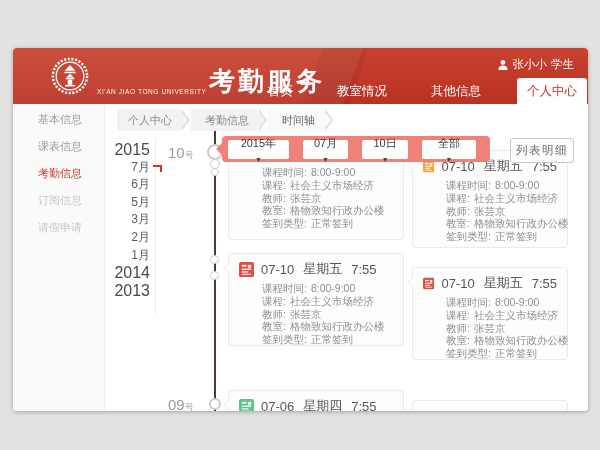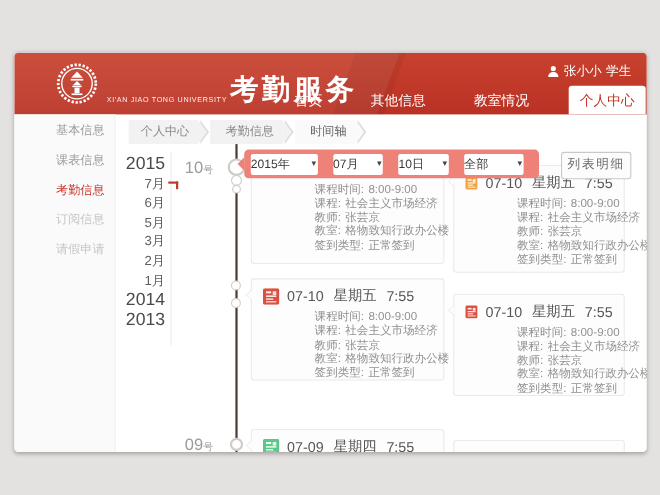--- a/index.html
+++ b/index.html
@@ -21,21 +21,21 @@
   .app-title{position:absolute;left:196px;top:16px;color:#fff;font-size:26px;font-weight:bold;
              letter-spacing:3px;z-index:3;white-space:nowrap;}
   .user{position:absolute;right:14px;top:9px;display:flex;align-items:center;gap:4px;color:#fff;
         font-size:11.5px;z-index:4;cursor:default;}
   .topnav{position:absolute;right:1px;bottom:0;display:flex;z-index:4;gap:16px;}
   .nav-item{line-height:26px;height:26px;padding:0 8px;margin-left:12px;color:#fff;font-size:12.5px;cursor:default;}
   .nav-item.active{background:#fff;color:#bf3426;border-radius:3px 3px 0 0;padding:0 10px;}
   
   .sidebar{position:absolute;left:0;top:56px;bottom:0;width:92px;background:#fafafa;
            border-right:1px solid #efefef;padding-top:2px;box-sizing:border-box;}
-  .side-item{height:27px;line-height:27px;padding-left:38px;font-size:11px;color:#9b9b9b;cursor:default;}
+  .side-item{height:27px;line-height:27px;padding-left:25px;font-size:11px;color:#9b9b9b;cursor:default;}
   .side-item.active{color:#c8372a;}
   .side-item.muted{color:#c6c6c6;}
   
   .crumbs{position:absolute;left:104px;top:61px;display:flex;z-index:2;}
   .crumb{position:relative;height:22px;line-height:22px;padding:0 8px 0 14px;background:#f2f2f2;
          color:#8a8a8a;font-size:11px;margin-right:11px;white-space:nowrap;}
   .crumb:first-child{border-radius:2px 0 0 2px;padding-left:11px;}
   .crumb::before{content:'';position:absolute;left:100%;top:0;margin-left:2px;
                  border-top:11px solid transparent;border-bottom:11px solid transparent;
                  border-left:8px solid #dedede;z-index:1;}
@@ -64,21 +64,21 @@
   .day{position:absolute;left:155px;width:42px;text-align:left;color:#9c9c9c;z-index:2;}
   .day .num{font-size:15px;}
   .day .suf{font-size:9px;}
   .day-0{top:96px;} .day-1{top:348px;}
   
   .fbar{position:absolute;left:209px;top:88px;width:268px;height:26px;background:#ee8279;
         border-radius:4px;display:flex;align-items:center;padding-left:6px;box-sizing:border-box;z-index:6;}
   .fbar::before{content:'';position:absolute;left:-6px;top:7px;border-top:6px solid transparent;
                 border-bottom:6px solid transparent;border-right:6px solid #ee8279;}
   .dd{height:19px;background:#fff;border-radius:2px;display:flex;align-items:center;
-      justify-content:space-between;gap:5px;font-size:11px;color:#3a3a3a;margin-right:14px;cursor:default;}
+      justify-content:center;gap:5px;font-size:11px;color:#3a3a3a;margin-right:14px;cursor:default;flex-direction:column;}
   .dd-0{width:64px;} .dd-1{width:48px;} .dd-2{width:48px;} .dd-3{width:57px;}
   .caret{font-size:7px;color:#444;}
   .list-btn{position:absolute;left:497px;top:90px;width:62px;height:23px;background:#fcfcfc;
             border:1px solid #c9c9c9;border-radius:3px;font-size:11.5px;color:#6b6b6b;
             letter-spacing:1.5px;text-align:center;line-height:23px;z-index:6;cursor:default;
             font-family:"Liberation Sans","DejaVu Sans",sans-serif;}
   
   .card{position:absolute;background:#fdfdfd;border:1px solid #eceae7;border-radius:3px;
         box-sizing:border-box;padding:6px 8px 6px 10px;z-index:2;}
   .card::before{content:'';position:absolute;left:-6px;top:9px;border-top:5px solid transparent;
@@ -87,21 +87,21 @@
                border-bottom:4px solid transparent;border-right:5px solid #fdfdfd;}
   .slot-r1-left{left:215px;top:89px;width:176px;height:103px;}
   .slot-r1-right{left:399px;top:102px;width:156px;height:98px;}
   .slot-r2-left{left:215px;top:205px;width:176px;height:93px;}
   .slot-r2-right{left:399px;top:219px;width:156px;height:93px;}
   .slot-r3-left{left:215px;top:342px;width:176px;height:80px;}
   .slot-r3-right{left:399px;top:352px;width:156px;height:60px;}
   .card-head{display:flex;align-items:center;gap:7px;height:18px;font-size:13px;color:#565656;white-space:nowrap;}
   .card-head .sp{margin-right:2px;}
   .fields{margin-top:4px;padding-left:23px;}
-  .field{font-size:10.5px;color:#909090;line-height:12.8px;white-space:nowrap;margin-left:24px;}
+  .field{font-size:10.5px;color:#909090;line-height:12.8px;white-space:nowrap;}
   .field .lab{margin-right:4px;}
 </style>
 </head>
 <body>
 
 <div class="stage">
   <div class="window">
 
     <div class="hdr">
       <svg class="emblem" viewBox="0 0 40 40">
@@ -121,22 +121,22 @@
         <svg width="12" height="12" viewBox="0 0 12 12">
           <circle cx="6" cy="3.4" r="2.3" fill="#fff"></circle>
           <path d="M1.4 11 C1.4 7.8 3.4 6.4 6 6.4 C8.6 6.4 10.6 7.8 10.6 11 Z" fill="#fff"></path>
         </svg>
         <span>张小小</span>
         <span>学生</span>
       </div>
 
       <div class="topnav">
           <div class="nav-item">首页</div>
+          <div class="nav-item">教室情况</div>
           <div class="nav-item">其他信息</div>
-          <div class="nav-item">教室情况</div>
           <div class="nav-item active">个人中心</div>
         </div>
     </div>
 
     <div class="sidebar">
         <div class="side-item normal">基本信息</div>
         <div class="side-item normal">课表信息</div>
         <div class="side-item active">考勤信息</div>
         <div class="side-item muted">订阅信息</div>
         <div class="side-item muted">请假申请</div>
@@ -257,21 +257,21 @@
         <div class="card slot-r3-left">
           <div class="card-head">
             <svg width="15" height="15" viewBox="0 0 16 16">
               <rect x="0" y="0" width="16" height="16" rx="2" fill="#5bc88a" opacity="1"></rect>
               <rect x="3" y="3" width="5" height="2" rx="0" fill="#fff" opacity="0.9"></rect>
               <rect x="9.5" y="3" width="3.5" height="3.5" rx="0" fill="#fff" opacity="0.85"></rect>
               <rect x="3" y="7" width="10" height="1.5" rx="0" fill="#fff" opacity="0.9"></rect>
               <rect x="3" y="9.8" width="7" height="1.5" rx="0" fill="#fff" opacity="0.8"></rect>
               <rect x="3" y="12.4" width="10" height="1.5" rx="0" fill="#fff" opacity="0.7"></rect>
             </svg>
-            <span class="sp">07-09</span>
+            <span class="sp">07-06</span>
             <span class="sp">星期四</span>
             <span class="sp">7:55</span>
           </div>
           <div class="fields"></div>
         </div>
         <div class="card slot-r3-right">
           <div class="card-head">
             <span class="sp"></span>
             <span class="sp"></span>
             <span class="sp"></span>

